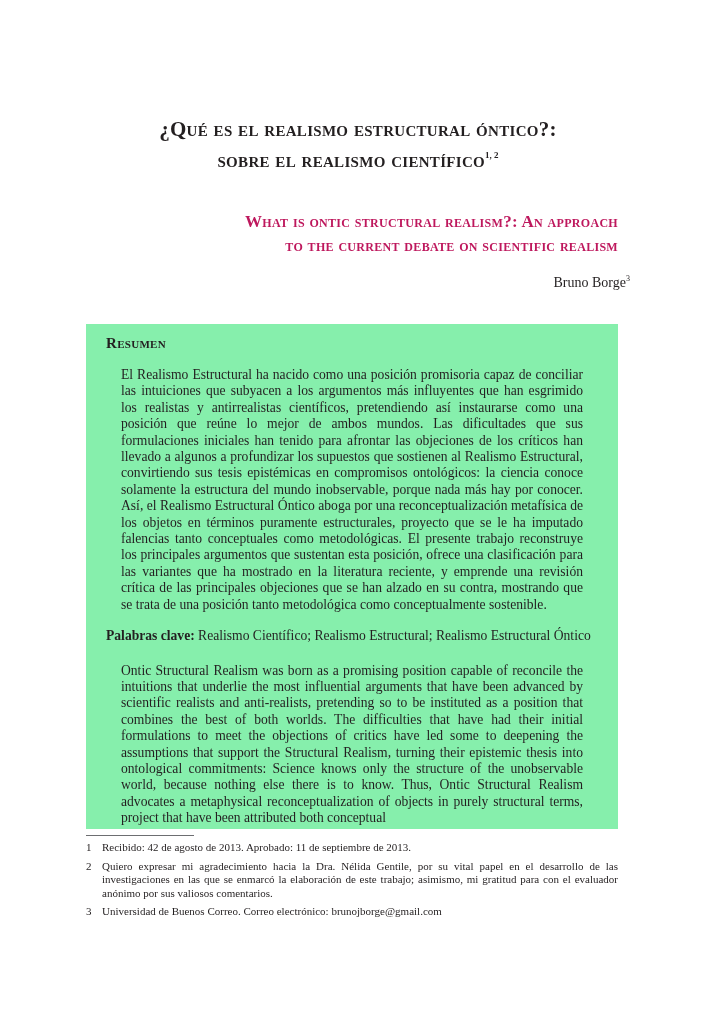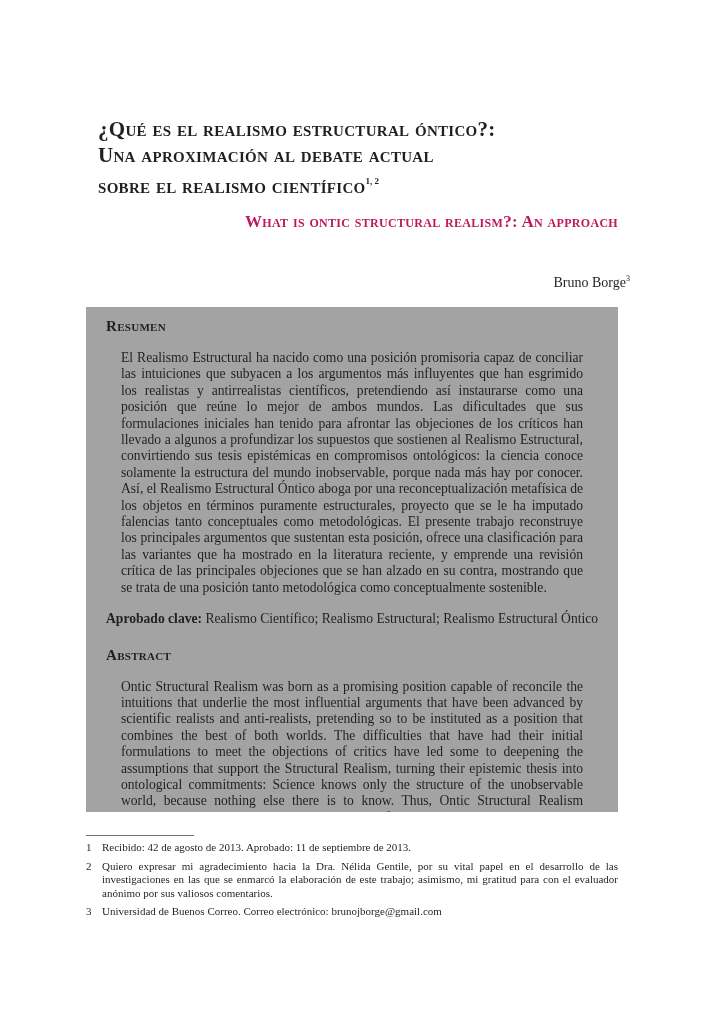--- a/index.html
+++ b/index.html
@@ -13,21 +13,21 @@
       position: relative;
       overflow: hidden;
       font-family: "Liberation Serif", "DejaVu Serif", serif;
       color: #231f20;
     }
     .title-block {
       position: absolute;
       right: 86px;
       top: 116px;
       width: 520px;
-      text-align: left;
+      text-align: center;
     }
     .title-line {
       font-family: "Liberation Serif", serif;
       font-weight: bold;
       font-variant: small-caps;
       font-size: 21px;
       line-height: 26px;
       letter-spacing: 0.3px;
       color: #231f20;
       display: block;
@@ -65,24 +65,24 @@
       color: #231f20;
       white-space: nowrap;
     }
     .author sup {
       font-size: 8px;
       vertical-align: 6px;
     }
     .abstract-box {
       position: absolute;
       left: 86px;
-      top: 307px;
+      top: 324px;
       width: 532px;
       height: 505px;
-      background: #a3a3a3;
+      background: #86efac;
       overflow: hidden;
     }
     .box-inner {
       padding: 10px 20px 0 20px;
     }
     .section-heading {
       font-family: "Liberation Serif", serif;
       font-weight: bold;
       font-variant: small-caps;
       font-size: 15px;
@@ -137,36 +137,35 @@
     .fn-text {
       flex: 1;
       text-align: justify;
     }
   </style>
 </head>
 <body>
 
 <div class="title-block">
   <span class="title-line">¿Qué es el realismo estructural óntico?:</span>
-  <span class="title-line">Una aproximación al debate actual</span>
   <span class="title-line"><span>sobre el realismo científico</span><sup>1, 2</sup></span>
 </div>
 
 <div class="subtitle-block">
   <span class="subtitle-line">What is ontic structural realism?: An approach</span>
+  <span class="subtitle-line">to the current debate on scientific realism</span>
 </div>
 
 <div class="author"><span>Bruno Borge</span><sup>3</sup></div>
 
 <div class="abstract-box">
   <div class="box-inner">
     <h2 class="section-heading">Resumen</h2>
     <p class="para">El Realismo Estructural ha nacido como una posición promisoria capaz de conciliar las intuiciones que subyacen a los argumentos más influyentes que han esgrimido los realistas y antirrealistas científicos, pretendiendo así instaurarse como una posición que reúne lo mejor de ambos mundos. Las dificultades que sus formulaciones iniciales han tenido para afrontar las objeciones de los críticos han llevado a algunos a profundizar los supuestos que sostienen al Realismo Estructural, convirtiendo sus tesis epistémicas en compromisos ontológicos: la ciencia conoce solamente la estructura del mundo inob­servable, porque nada más hay por conocer. Así, el Realismo Estructural Óntico aboga por una reconceptualización metafísica de los objetos en términos puramente estructu­rales, proyecto que se le ha imputado falencias tanto conceptuales como metodológicas. El presente trabajo reconstruye los principales argumentos que sustentan esta posición, ofrece una clasificación para las variantes que ha mostrado en la literatura reciente, y emprende una revisión crítica de las principales objeciones que se han alzado en su contra, mostrando que se trata de una posición tanto metodológica como conceptual­mente sostenible.</p>
-    <p class="keywords"><span class="kw-label">Aprobado clave:</span><span> Realismo Científico; Realismo Estructural; Realismo Estructural Óntico</span></p>
-    <h2 class="section-heading">Abstract</h2>
+    <p class="keywords"><span class="kw-label">Palabras clave:</span><span> Realismo Científico; Realismo Estructural; Realismo Estructural Óntico</span></p>
     <p class="para">Ontic Structural Realism was born as a promising position capable of reconcile the intui­tions that underlie the most influential arguments that have been advanced by scientific realists and anti-realists, pretending so to be instituted as a position that combines the best of both worlds. The difficulties that have had their initial formulations to meet the objections of critics have led some to deepening the assumptions that support the Struc­tural Realism, turning their epistemic thesis into ontological commitments: Science knows only the structure of the unobservable world, because nothing else there is to know. Thus, Ontic Structural Realism advocates a metaphysical reconceptualization of objects in purely structural terms, project that have been attributed both conceptual</p>
   </div>
 </div>
 
 <div class="footnote-rule"></div>
 
 <div class="footnotes">
   <div class="footnote">
     <span class="fn-num">1</span>
     <span class="fn-text">Recibido: 42 de agosto de 2013. Aprobado: 11 de septiembre de 2013.</span>

